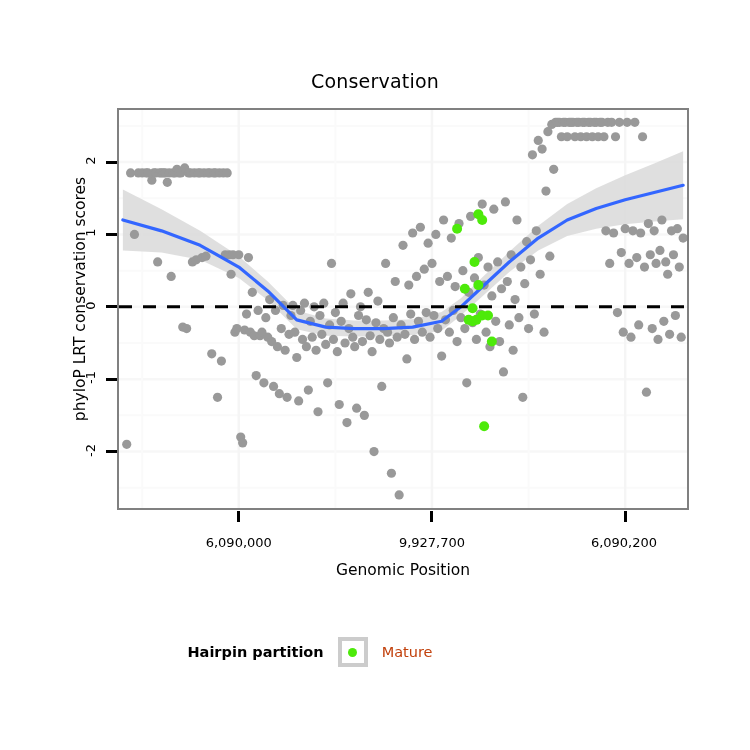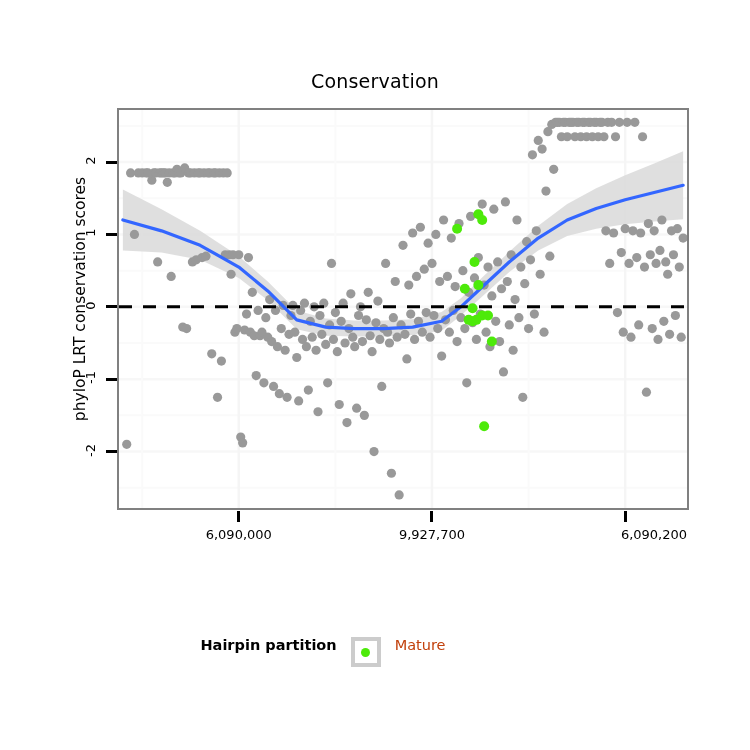--- a/index.html
+++ b/index.html
@@ -59,20 +59,21 @@
     transform-origin: 50% 50%;
     text-align: center;
     width: 28px;
   }
   .x-tick-label {
     position: absolute;
     font-size: 13px;
     color: #000;
     text-align: center;
     width: 120px;
+    margin-top: 8px;
   }
   .tick-mark-y {
     position: absolute;
     width: 11px;
     height: 3px;
     background: #000;
     left: 106px;
   }
   .tick-mark-x {
     position: absolute;
@@ -87,25 +88,25 @@
     top: 108px;
     width: 572px;
     height: 402px;
     background: #ffffff;
     border: 2px solid #808080;
     box-sizing: border-box;
     overflow: hidden;
   }
   .legend-wrap {
     position: absolute;
-    left: 13px;
+    left: 0;
     top: 637px;
     width: 620px;
     display: flex;
-    align-items: flex-start;
+    align-items: center;
     justify-content: center;
     gap: 14px;
   }
   .legend-title {
     font-size: 14.5px;
     font-weight: bold;
     color: #000;
   }
   .legend-key {
     width: 30px;
@@ -129,40 +130,41 @@
   }
 </style>
 </head>
 <body>
 
 <div id="plot-root">
 
   <div class="plot-title">Conservation</div>
 
   <div class="y-axis-title">phyloP LRT conservation scores</div>
+  <div class="x-axis-title">Genomic Position</div>
 
   <div id="y-ticks">
       <div class="tick-mark-y" style="top: 450.056px;"></div>
       <div class="y-tick-label" style="left: 76px; top: 442.556px;">-2</div>
       <div class="tick-mark-y" style="top: 377.693px;"></div>
       <div class="y-tick-label" style="left: 76px; top: 370.193px;">-1</div>
       <div class="tick-mark-y" style="top: 305.329px;"></div>
       <div class="y-tick-label" style="left: 76px; top: 297.829px;">0</div>
       <div class="tick-mark-y" style="top: 232.965px;"></div>
       <div class="y-tick-label" style="left: 76px; top: 225.465px;">1</div>
       <div class="tick-mark-y" style="top: 160.602px;"></div>
       <div class="y-tick-label" style="left: 76px; top: 153.102px;">2</div>
     </div>
   <div id="x-ticks">
       <div class="tick-mark-x" style="left: 237.282px;"></div>
       <div class="x-tick-label" style="left: 178.782px; top: 527px;">6,090,000</div>
       <div class="tick-mark-x" style="left: 430.48px;"></div>
       <div class="x-tick-label" style="left: 371.98px; top: 527px;">9,927,700</div>
       <div class="tick-mark-x" style="left: 623.677px;"></div>
-      <div class="x-tick-label" style="left: 594px; top: 527px; text-align: center;">6,090,200</div>
+      <div class="x-tick-label" style="left: 564px; top: 527px; text-align: center;">6,090,200</div>
     </div>
 
   <div id="panel">
     <svg id="panel-svg" width="568" height="398" viewBox="0 0 568 398">
         <rect x="0" y="0" width="568" height="398" fill="#ffffff"></rect>
         <line x1="0" y1="377.73818181818183" x2="568" y2="377.73818181818183" stroke="#fafafa" stroke-width="2"></line>
         <line x1="0" y1="305.37454545454545" x2="568" y2="305.37454545454545" stroke="#fafafa" stroke-width="2"></line>
         <line x1="0" y1="233.0109090909091" x2="568" y2="233.0109090909091" stroke="#fafafa" stroke-width="2"></line>
         <line x1="0" y1="160.64727272727274" x2="568" y2="160.64727272727274" stroke="#fafafa" stroke-width="2"></line>
         <line x1="0" y1="88.28363636363639" x2="568" y2="88.28363636363639" stroke="#fafafa" stroke-width="2"></line>

